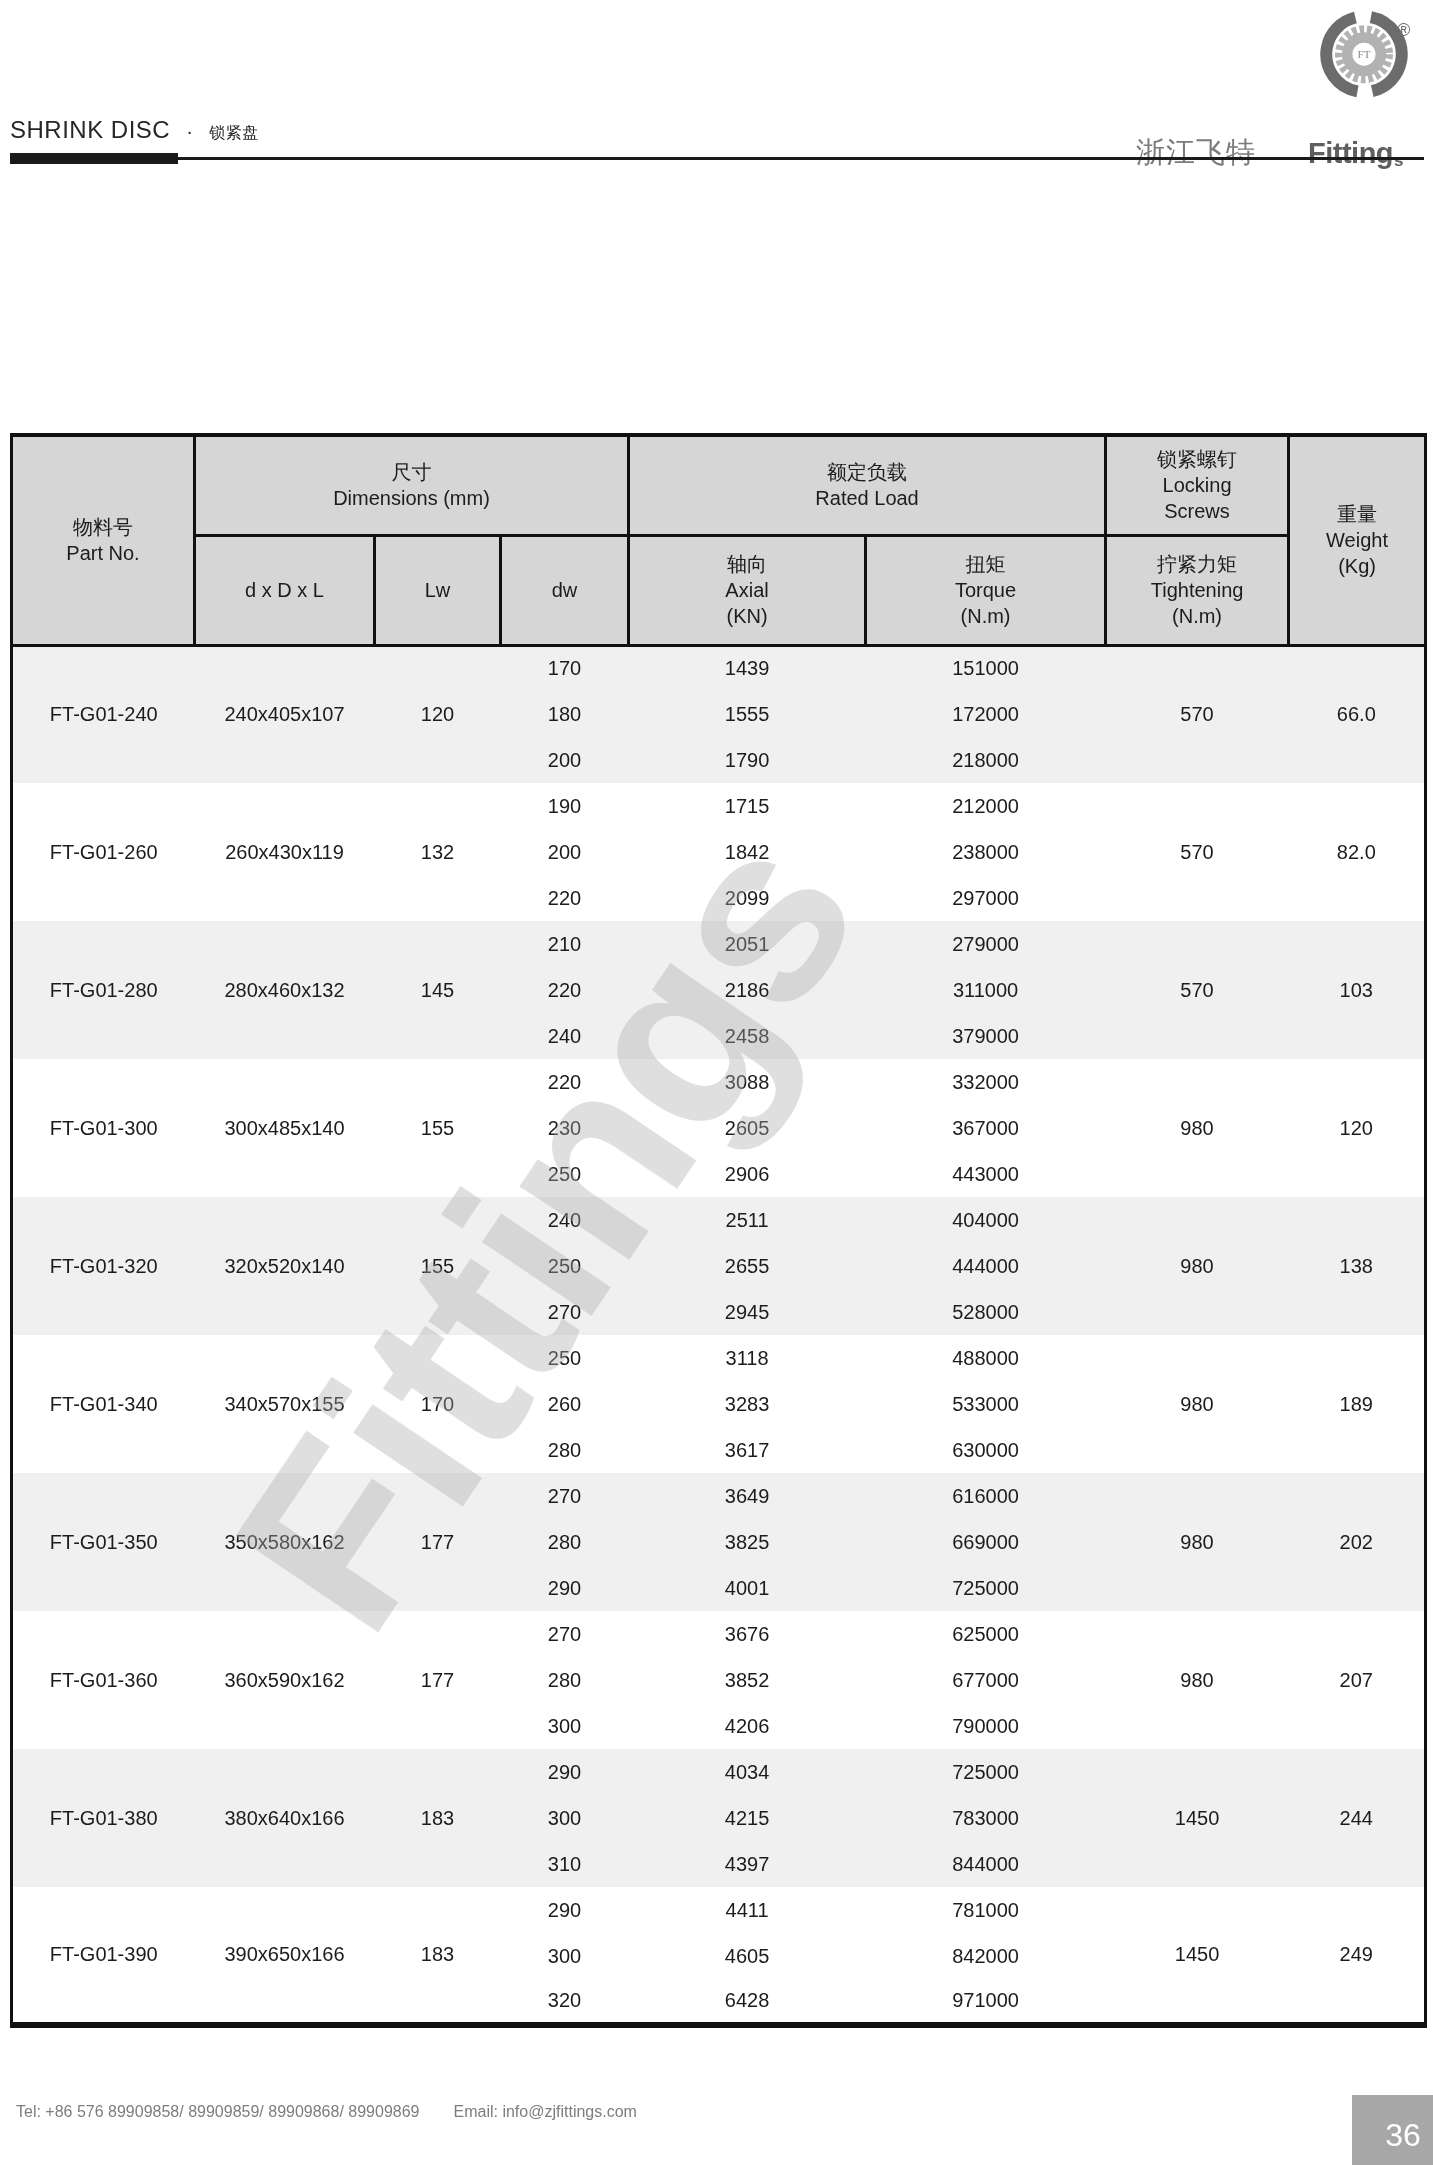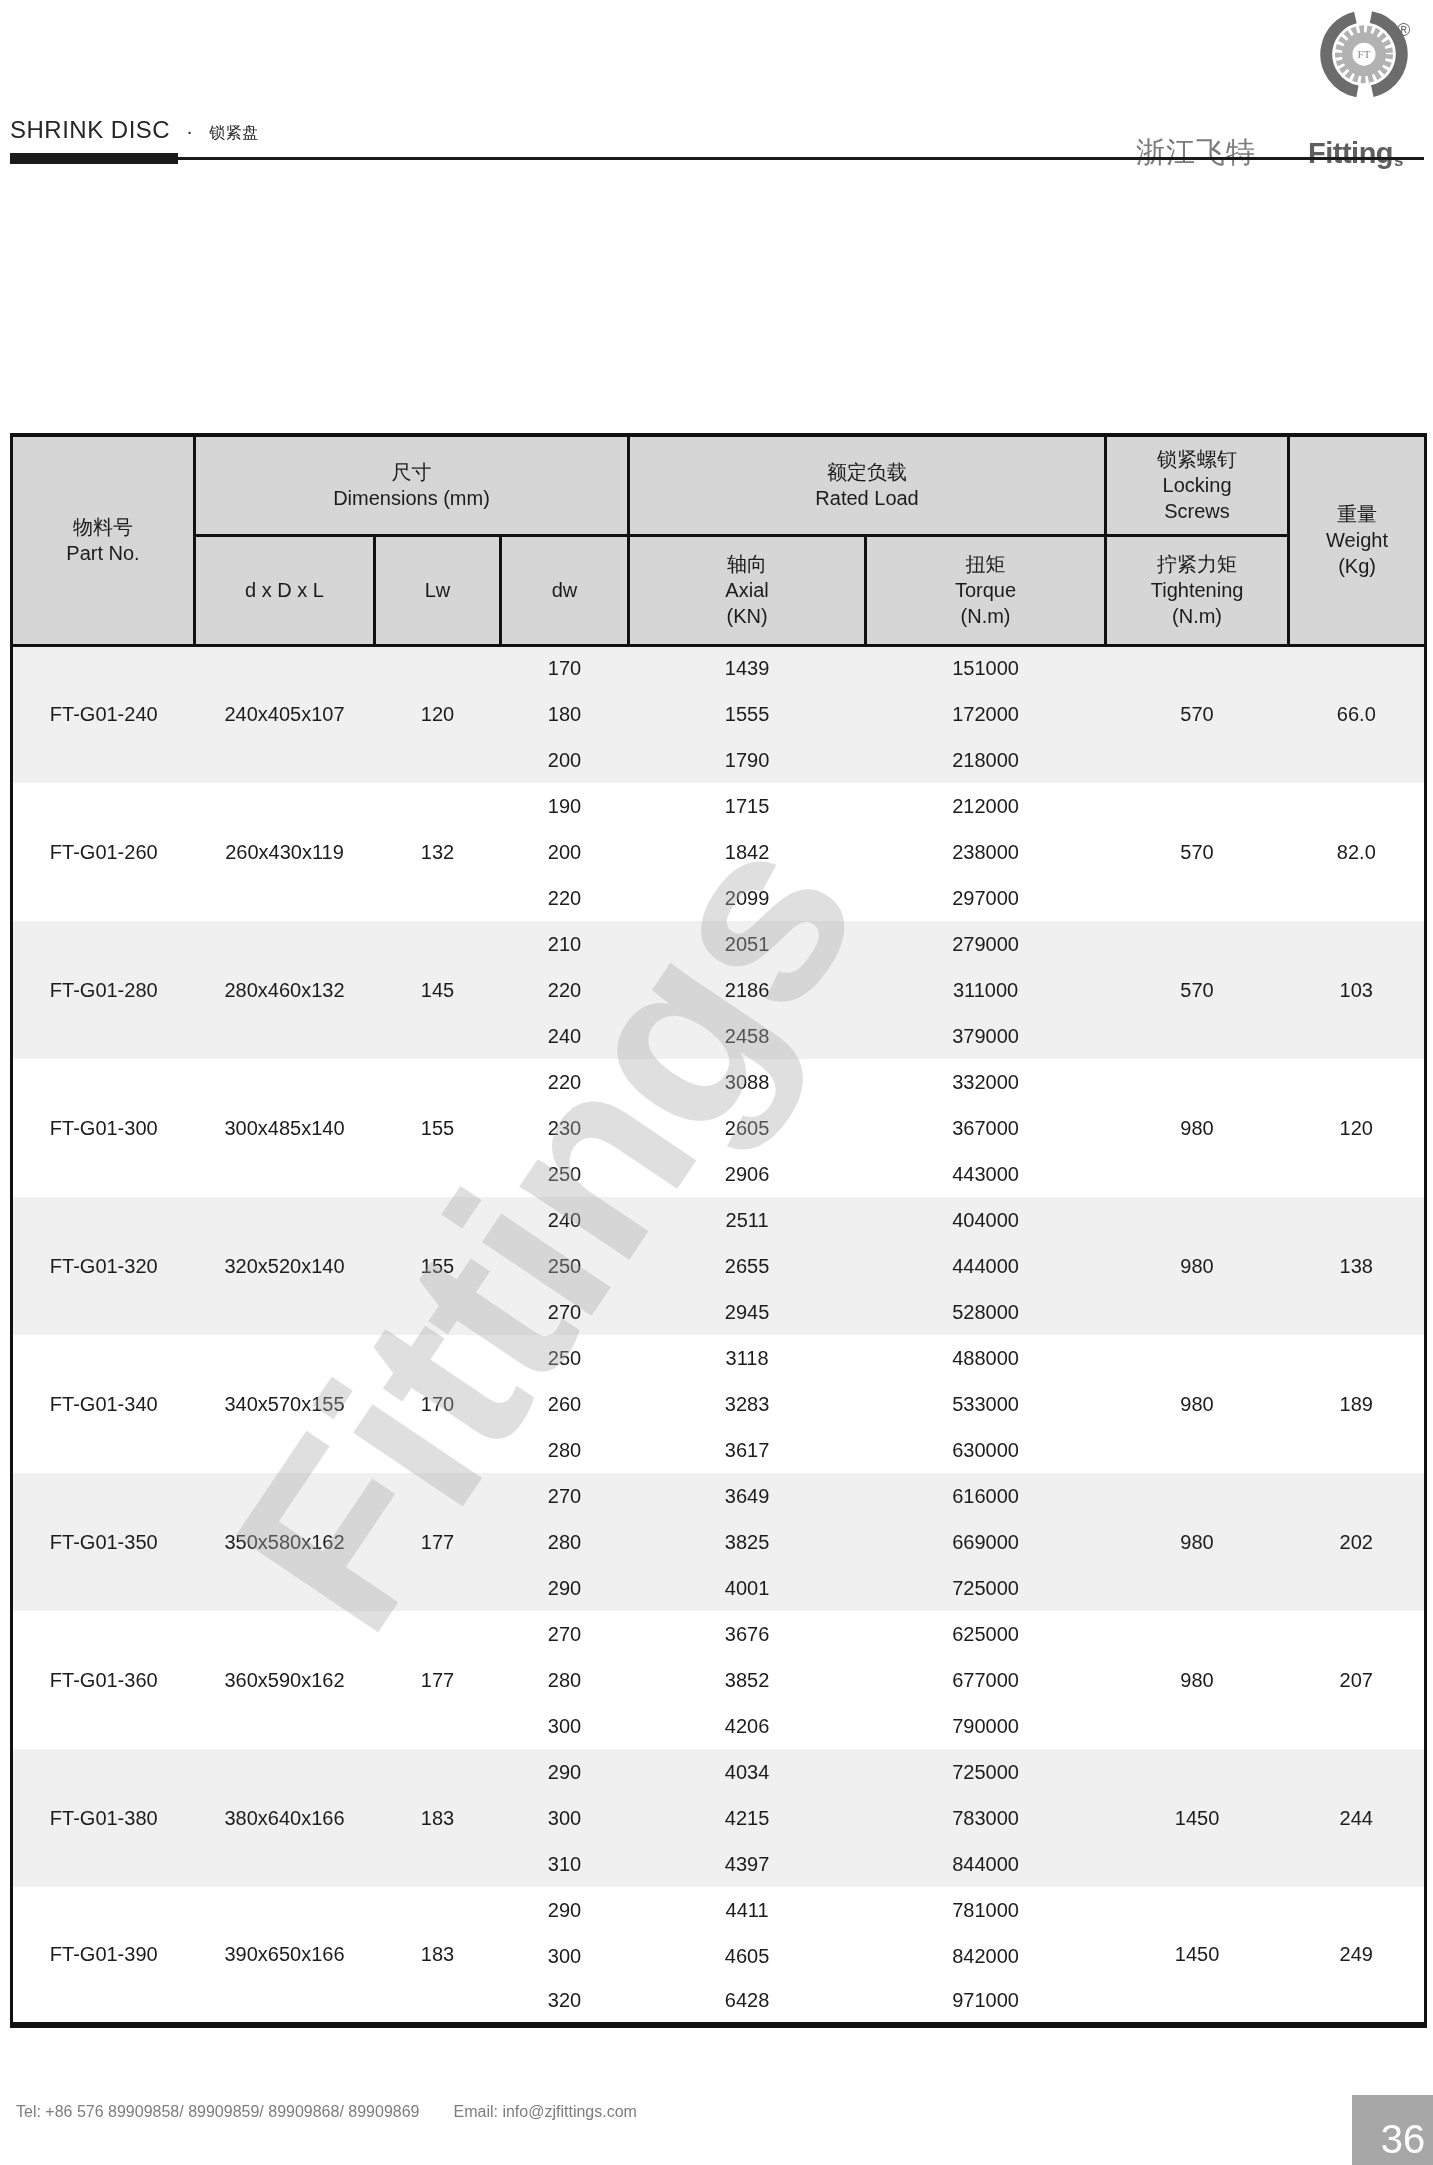--- a/index.html
+++ b/index.html
@@ -48,21 +48,21 @@
     font-size:250px; font-weight:700; letter-spacing:-2px; white-space:nowrap;
     color:rgba(172,172,172,0.38); pointer-events:none; z-index:5;
   }
   
   .footer{position:absolute; left:16px; top:2103px; font-size:16px; color:#7d7d7d; white-space:nowrap;}
   .footer .gap{display:inline-block; width:34px;}
   .page-badge{
     position:absolute; left:1352px; top:2095px; width:81px; height:70px;
     background:#a7a7a7; color:#fff; text-align:center;
   }
-  .page-badge span{display:block; margin-top:22px; font-size:40px;padding-left:21px;}
+  .page-badge span{display:block; margin-top:22px; font-size:32px;padding-left:21px;}
 </style>
 </head>
 <body>
 
 <div class="page">
 
   <div class="kicker">
     <span>SHRINK DISC</span><span class="dot">·</span><span class="cn">锁紧盘</span>
   </div>
   <div class="brand-cn">浙江飞特</div>

